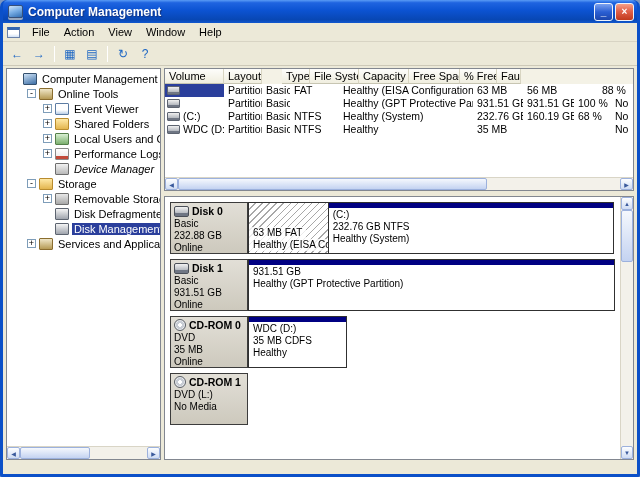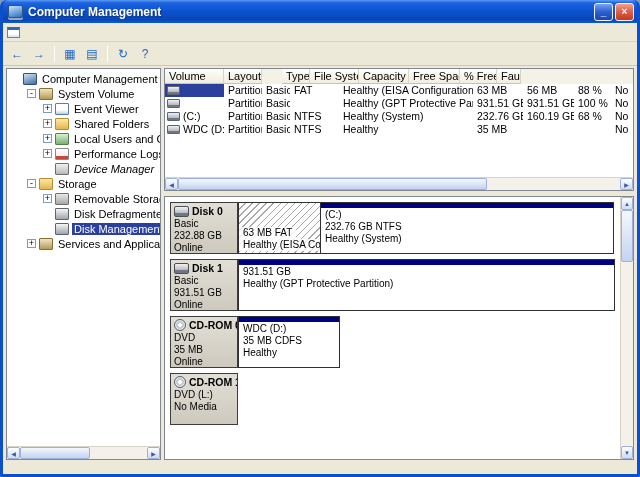--- a/index.html
+++ b/index.html
@@ -76,21 +76,21 @@
   .vc.volcell.sel{ background:#2b3f9c;}
   .vc.volcell.sel .vol-label{ color:#fff;}
   .vol-icon{ width:13px; height:9px; flex:0 0 auto; border:1px solid #5d6470; border-radius:1px;
     background:linear-gradient(#f0f0f0,#9aa0aa); box-shadow:inset 0 -2px 0 #6f7684;}
   .vol-label{ font-size:10.5px;}
   .vl-filler{ flex:1;}
   
   .graph-pane{ flex:1; min-height:0; position:relative; display:flex; flex-direction:column; padding-right:13px; overflow:hidden;}
   .disk-list{ flex:1; min-height:0; padding:5px 5px 0 5px; display:flex; flex-direction:column; gap:5px; overflow:hidden;}
   .disk-row{ height:52px; flex:0 0 auto; display:flex;}
-  .disk-info{ width:68px; flex:0 0 auto; background:linear-gradient(#e2dfd7,#cdc9bd); border:1px solid #3c3c3c;
+  .disk-info{ width:78px; flex:0 0 auto; background:linear-gradient(#e2dfd7,#cdc9bd); border:1px solid #3c3c3c;
     padding:2px 3px; overflow:hidden;}
   .disk-name{ display:flex; align-items:center; gap:3px; margin-bottom:1px;}
   .disk-name-text{ font-size:10.5px; font-weight:bold; white-space:nowrap;}
   .disk-line{ font-size:10px; line-height:12px; white-space:nowrap; overflow:hidden;}
   .dicon{ flex:0 0 auto;}
   .hard-disk-icon{ width:15px; height:11px; border:1px solid #4a4f58; border-radius:2px;
     background:linear-gradient(#f2f2f2,#9aa0aa); box-shadow:inset 0 -3px 0 #6f7684;}
   .cd-rom-icon{ width:12px; height:12px; border-radius:50%; border:1px solid #5a5f66;
     background:radial-gradient(circle at 50% 50%, #fff 0 2px, #c7ccd4 2px 4px, #e8eaee 4px 6px);}
   .part-area{ flex:1; min-width:0; display:flex;}
@@ -111,20 +111,27 @@
 <div class="window">
   <div class="titlebar">
     <span class="app-icon"></span>
     <span class="title-text">Computer Management</span>
     <span class="ctrl min">_</span>
     <span class="ctrl close">×</span>
   </div>
   <div class="client">
     <div class="menubar">
       <span class="menu-doc-icon"></span>
+      <span style="display:flex;">
+          <span class="menu-item">File</span>
+          <span class="menu-item">Action</span>
+          <span class="menu-item">View</span>
+          <span class="menu-item">Window</span>
+          <span class="menu-item">Help</span>
+        </span>
     </div>
     <div class="toolbar">
       <span style="display:flex;align-items:center;gap:2px;">
           <span class="tb-btn">←</span>
           <span class="tb-btn">→</span>
           <span class="tb-sep"></span>
           <span class="tb-btn">▦</span>
           <span class="tb-btn">▤</span>
           <span class="tb-sep"></span>
           <span class="tb-btn">↻</span>
@@ -136,21 +143,21 @@
       <div class="pane left-pane">
         <div class="tree">
             <div class="tree-row" style="padding-left: 4px;">
               <span class="expander hidden"></span>
               <span class="ticon computer-icon"></span>
               <span class="tlabel">Computer Management (Local)</span>
             </div>
             <div class="tree-row" style="padding-left: 20px;">
               <span class="expander">-</span>
               <span class="ticon system-tools-icon"></span>
-              <span class="tlabel">System Volume</span>
+              <span class="tlabel">Online Tools</span>
             </div>
             <div class="tree-row" style="padding-left: 36px;">
               <span class="expander">+</span>
               <span class="ticon event-viewer-icon"></span>
               <span class="tlabel">Event Viewer</span>
             </div>
             <div class="tree-row" style="padding-left: 36px;">
               <span class="expander">+</span>
               <span class="ticon shared-folders-icon"></span>
               <span class="tlabel">Shared Folders</span>
@@ -223,21 +230,21 @@
                 <span class="vc volcell sel" style="width: 59px;">
                   <span class="vol-icon"></span>
                   <span class="vol-label"></span>
                 </span>
                 <span class="vc" style="width: 38px;">Partition</span>
                 <span class="vc" style="width: 28px;">Basic</span>
                 <span class="vc" style="width: 49px;">FAT</span>
                 <span class="vc" style="width: 134px;">Healthy (EISA Configuration)</span>
                 <span class="vc" style="width: 50px;">63 MB</span>
                 <span class="vc" style="width: 51px;">56 MB</span>
-                <span class="vc" style="width: 37px;">88 %</span>
+                <span class="vc" style="width: 37px; margin-left: 24px;">88 %</span>
                 <span class="vc" style="width: 24px;">No</span>
               </div>
               <div class="vrow">
                 <span class="vc volcell" style="width: 59px;">
                   <span class="vol-icon"></span>
                   <span class="vol-label"></span>
                 </span>
                 <span class="vc" style="width: 38px;">Partition</span>
                 <span class="vc" style="width: 28px;">Basic</span>
                 <span class="vc" style="width: 49px;"></span>

